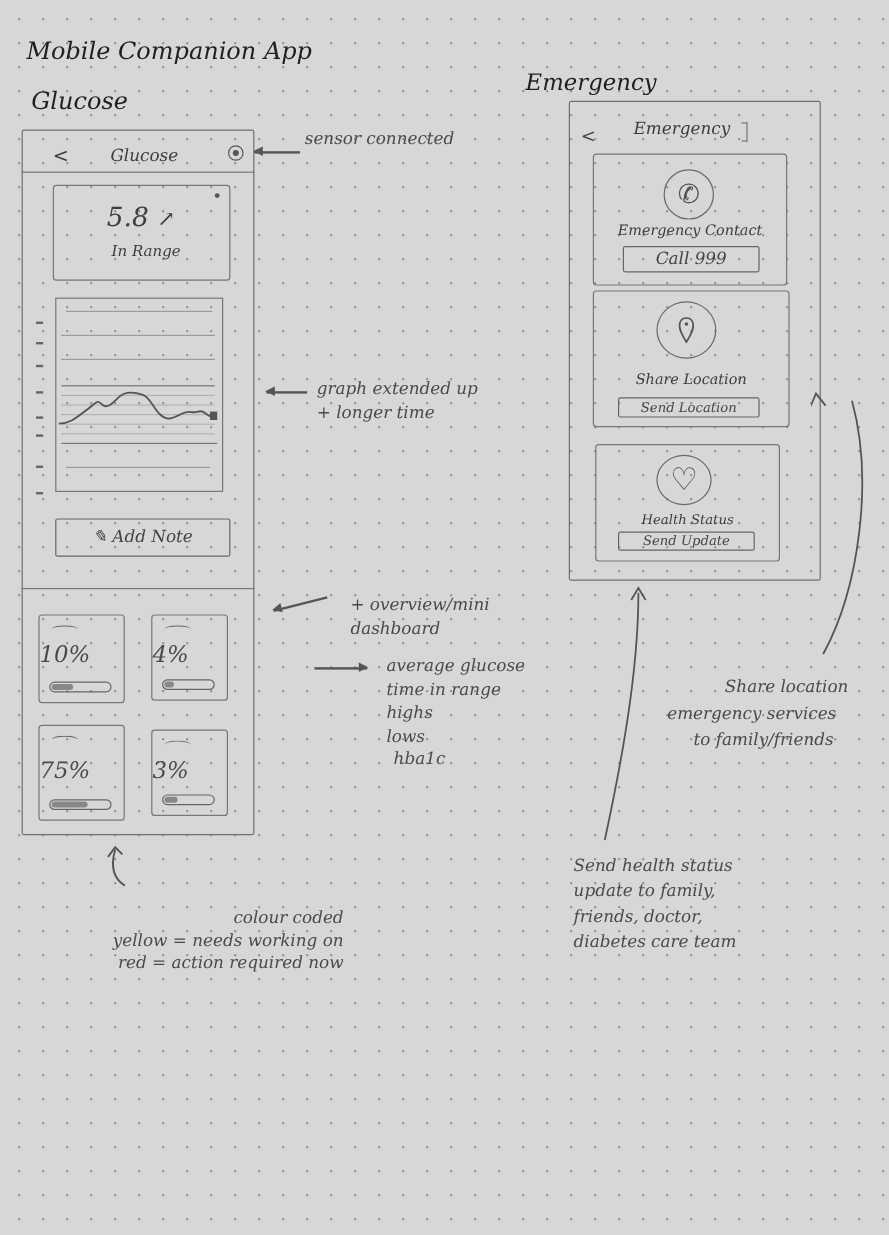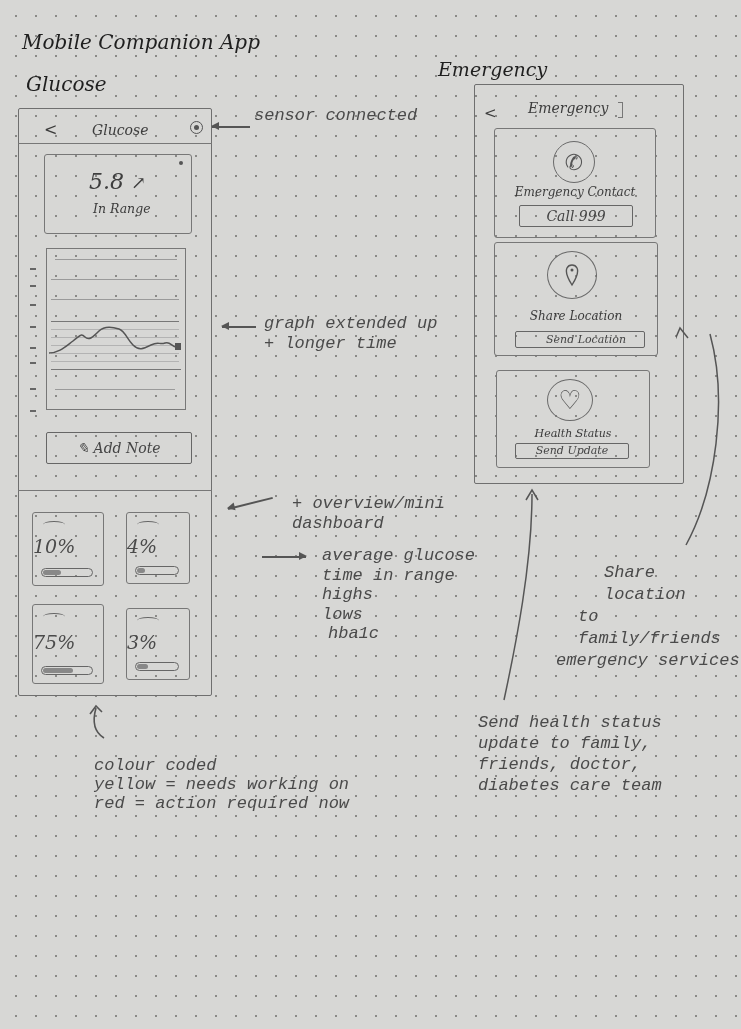--- a/index.html
+++ b/index.html
@@ -13,21 +13,21 @@
     color:#3a3a3a;
   }
   .hand{font-family:"DejaVu Serif", serif;font-style:italic;color:#3c3c3c;}
   .ink{color:#1f1f1f;}
   .abs{position:absolute;}
   .frame{position:absolute;border:1.6px solid #6f6f6f;border-radius:2px;}
   .box{position:absolute;border:1.4px solid #777;border-radius:3px;}
   .title-main{left:22px;top:30px;font-size:20px;}
   .title-glucose{left:26px;top:72px;font-size:20px;}
   .title-emerg{left:438px;top:58px;font-size:19px;}
-  .note{font-size:17px;line-height:20px;color:#4a4a4a;font-family:Liberation Mono, monospace;}
+  .note{font-size:14px;line-height:20px;color:#4a4a4a;}
   .arrow{position:absolute;height:1.5px;background:#555;}
   .arrow::before{content:"";position:absolute;left:-1px;top:-4px;width:0;height:0;
     border-right:8px solid #555;border-top:4.5px solid transparent;border-bottom:4.5px solid transparent;}
   .arrow.right::before{display:none;}
   .arrow.right::after{content:"";position:absolute;right:-1px;top:-4px;width:0;height:0;
     border-left:8px solid #555;border-top:4.5px solid transparent;border-bottom:4.5px solid transparent;}
   .hline{position:absolute;height:1.3px;background:#9a9a9a;}
   .tick{position:absolute;width:6px;height:1.5px;background:#666;}
   .tile-val{position:absolute;left:0;right:0;font-size:19px;color:#4a4a4a;}
   .tile-squiggle{position:absolute;left:10px;top:8px;width:22px;height:6px;border-top:1.6px solid #666;border-radius:50% 50% 0 0;}
@@ -145,21 +145,21 @@
   <div>time in range</div>
   <div>highs</div>
   <div>lows</div>
   <div style="padding-left:6px;">hba1c</div>
 </div>
 
 <svg class="abs" style="left:86px;top:702px;" width="40" height="40">
   <path d="M18 36 C 8 30, 6 20, 10 6" fill="none" stroke="#555" stroke-width="1.6"></path>
   <path d="M4 12 L10 4 L16 10" fill="none" stroke="#555" stroke-width="1.6"></path>
 </svg>
-<div class="abs hand note" style="left:94px;top:756px;line-height:19px;">
+<div class="abs hand note" style="left:94px;top:756px;line-height:19px;text-align:right;">
   <div>colour coded</div>
   <div>yellow = needs working on</div>
   <div>red = action required now</div>
 </div>
 
 <div class="frame" style="left:474px;top:84px;width:208px;height:398px;"></div>
 <div class="abs hand" style="left:484px;top:104px;font-size:15px;">&lt;</div>
 <div class="abs hand" style="left:528px;top:100px;font-size:14px;">Emergency</div>
 <div class="abs" style="left:618px;top:102px;width:4px;height:14px;border:1.4px solid #777;border-left:none;"></div>
 
@@ -170,37 +170,37 @@
 </div>
 
 <div class="box" style="left:494px;top:242px;width:162px;height:112px;">
   <div class="icon-circle" style="left:52px;top:8px;width:48px;height:46px;font-size:22px;">
     <svg width="16" height="24" viewBox="0 0 16 24">
         <path d="M8 22 C 3 14, 1 9, 3 5 C 5 1, 11 1, 13 5 C 15 9, 13 14, 8 22 Z" fill="none" stroke="#555" stroke-width="1.4"></path>
         <circle cx="8" cy="7" r="1.5" fill="#555"></circle>
       </svg>
   </div>
   <div class="abs hand" style="left:0;right:0;top:66px;text-align:center;font-size:12px;">Share Location</div>
-  <div class="btn hand" style="left:20px;top:88px;width:116px;height:15px;line-height:15px;font-size:11px;padding-left:12px;">Send Location</div>
+  <div class="btn hand" style="left:20px;top:88px;width:116px;height:15px;line-height:15px;font-size:11px;">Send Location</div>
 </div>
 
 <div class="box" style="left:496px;top:370px;width:152px;height:96px;">
   <div class="icon-circle" style="left:50px;top:8px;width:44px;height:40px;font-size:26px;">♡</div>
   <div class="abs hand" style="left:0;right:0;top:56px;text-align:center;font-size:11px;">Health Status</div>
   <div class="btn hand" style="left:18px;top:72px;width:112px;height:14px;line-height:14px;font-size:11px;">Send Update</div>
 </div>
 
 <svg class="abs" style="left:676px;top:320px;" width="60" height="230">
   <path d="M10 225 C 40 170, 52 80, 34 14" fill="none" stroke="#555" stroke-width="1.5"></path>
   <path d="M6 18 L12 4 L20 14" fill="none" stroke="#555" stroke-width="1.5" transform="translate(-8,4)"></path>
 </svg>
 <div class="abs hand note" style="left:550px;top:562px;line-height:22px;">
   <div style="padding-left:54px;">Share location</div>
+  <div style="padding-left:6px;">emergency services</div>
   <div style="padding-left:28px;">to family/friends</div>
-  <div style="padding-left:6px;">emergency services</div>
 </div>
 
 <svg class="abs" style="left:486px;top:484px;" width="60" height="220">
   <path d="M18 216 C 30 160, 46 80, 46 10" fill="none" stroke="#555" stroke-width="1.5"></path>
   <path d="M40 16 L46 6 L52 16" fill="none" stroke="#555" stroke-width="1.5"></path>
 </svg>
 <div class="abs hand note" style="left:478px;top:712px;line-height:21px;">
   <div>Send health status</div>
   <div>update to family,</div>
   <div>friends, doctor,</div>

